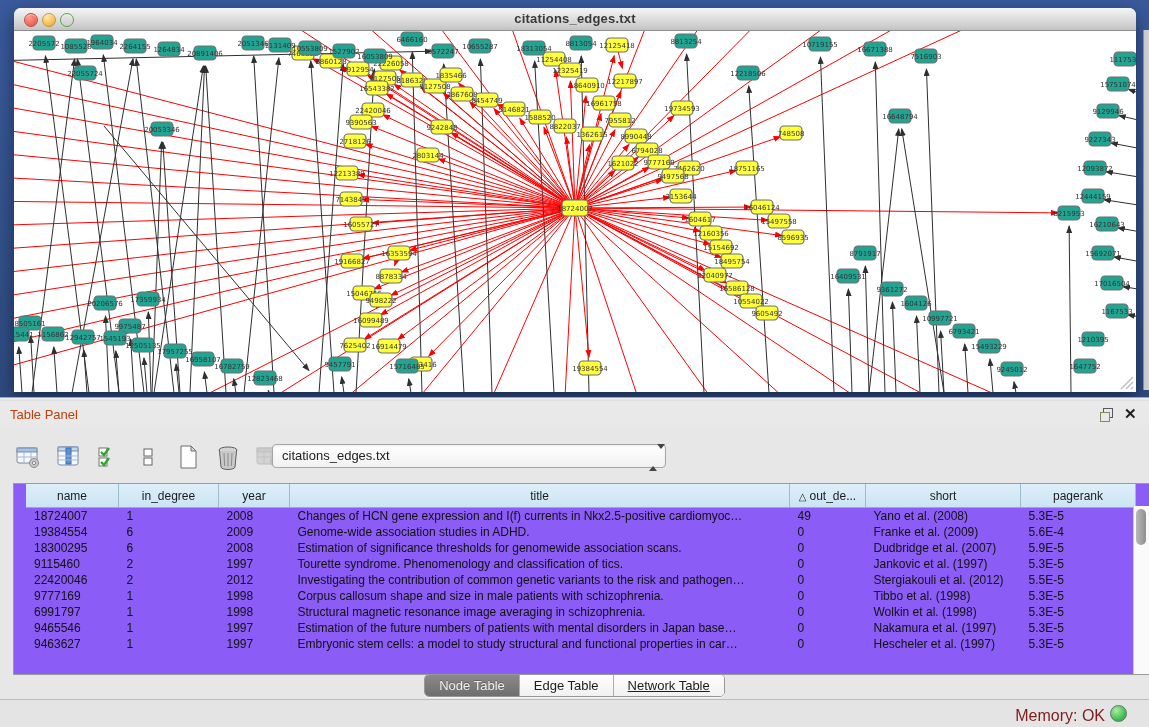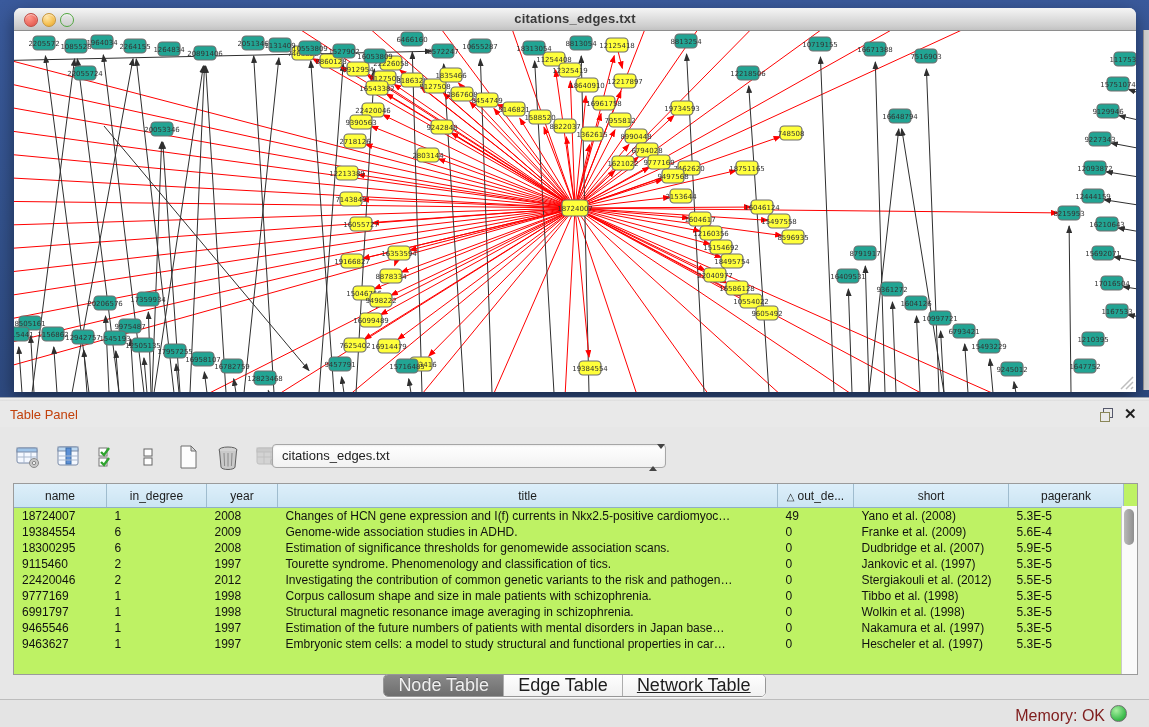--- a/index.html
+++ b/index.html
@@ -28,32 +28,32 @@
   .panel-body{position:absolute;left:0;top:427px;width:1149px;height:272px;background:#E7E7E7;}
   
   .toolbar{position:absolute;left:14px;top:14px;height:32px;display:flex;align-items:center;gap:12px;}
   .ticon{width:28px;height:26px;display:flex;align-items:center;justify-content:center;}
   .combo{position:absolute;left:272px;top:17px;width:392px;height:22px;background:linear-gradient(180deg,#FFFFFF,#F2F2F2);border:1px solid #A6A6A6;border-radius:4px;box-shadow:inset 0 1px 2px rgba(0,0,0,.08);}
   .combo .val{position:absolute;left:9px;top:3px;font-size:13px;color:#222;}
   .combo .arrows{position:absolute;right:7px;top:4px;width:9px;height:14px;}
   .combo .arrows .up{width:0;height:0;border-left:4px solid transparent;border-right:4px solid transparent;border-bottom:5px solid #444;margin-bottom:3px;}
   .combo .arrows .dn{width:0;height:0;border-left:4px solid transparent;border-right:4px solid transparent;border-top:5px solid #444;}
   
-  .tbl-wrap{position:absolute;left:13px;top:56px;width:1123px;height:190px;background:#bef264;border:1px solid #9B9B9B;}
+  .tbl-wrap{position:absolute;left:13px;top:56px;width:1123px;height:190px;background:#8b5cf6;border:1px solid #9B9B9B;padding-left:12px;}
   table.grid{border-collapse:collapse;table-layout:fixed;width:1105px;font-size:12px;color:#111;}
   table.grid th{height:21px;background:linear-gradient(180deg,#DDEFFA,#CBE4F2);border-right:1px solid #9FBCCE;border-bottom:1px solid #8FAFC4;font-weight:400;text-align:center;font-size:12px;color:#1C1C1C;overflow:hidden;white-space:nowrap;}
   table.grid td{height:16px;padding:0 0 0 8px;overflow:hidden;white-space:nowrap;text-overflow:clip;border:none;}
   .col0{width:90px}.col1{width:97px}.col2{width:68px}.col3{width:497px}.col4{width:73px}.col5{width:152px}.col6{width:112px}
   .sort-tri{display:inline-block;margin-right:3px;font-size:10px;color:#222;}
   .vscroll{position:absolute;right:0;top:22px;bottom:0;width:15px;background:#FAFAFA;border-left:1px solid #C9C9C9;}
   .vthumb{position:absolute;left:2px;top:3px;width:10px;height:36px;border-radius:6px;background:linear-gradient(90deg,#B9B9B9,#8F8F8F);}
   
   .tabs{position:absolute;left:0;top:247px;width:1149px;height:25px;display:flex;justify-content:center;}
   .seg{display:flex;height:21px;border:1px solid #979797;border-radius:5px;overflow:hidden;background:#FCFCFC;box-shadow:0 1px 0 rgba(255,255,255,.7);}
-  .seg .tab{padding:0 14px;font-size:18px;line-height:21px;color:#1D1D1D;border-right:1px solid #ADADAD;background:linear-gradient(180deg,#FEFEFE,#F1F1F1);}
+  .seg .tab{padding:0 14px;font-size:13px;line-height:21px;color:#1D1D1D;border-right:1px solid #ADADAD;background:linear-gradient(180deg,#FEFEFE,#F1F1F1);}
   .seg .tab:last-child{border-right:none;text-decoration:underline;}
   .seg .tab.active{background:linear-gradient(180deg,#8A8A8A,#6E6E6E);color:#EFEFEF;text-shadow:0 -1px 0 rgba(0,0,0,.25);}
   
   .statusbar{position:absolute;left:0;top:699px;width:1149px;height:28px;background:#E4E4E4;border-top:1px solid #BDBDBD;}
   .mem-label{position:absolute;right:44px;top:7px;font-size:16px;color:#7f1d1d;}
   .mem-dot{position:absolute;right:22px;top:5px;width:15px;height:15px;border-radius:50%;background:radial-gradient(circle at 35% 30%,#A8EFA0,#3DBD4E 65%,#2C9A3C);border:1px solid #6E6E6E;}
   svg text{font-family:"DejaVu Sans",sans-serif;}
 </style>
 </head>
 <body>

